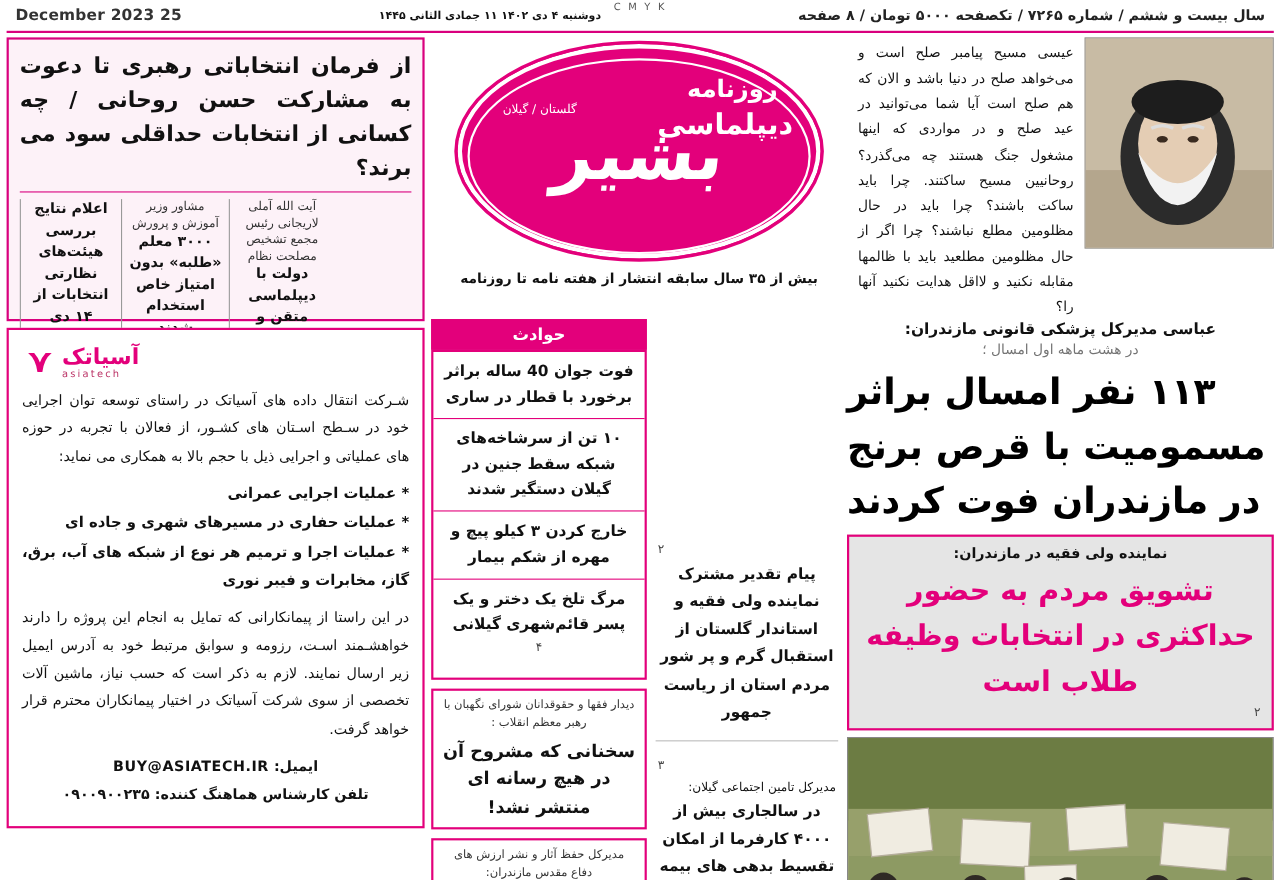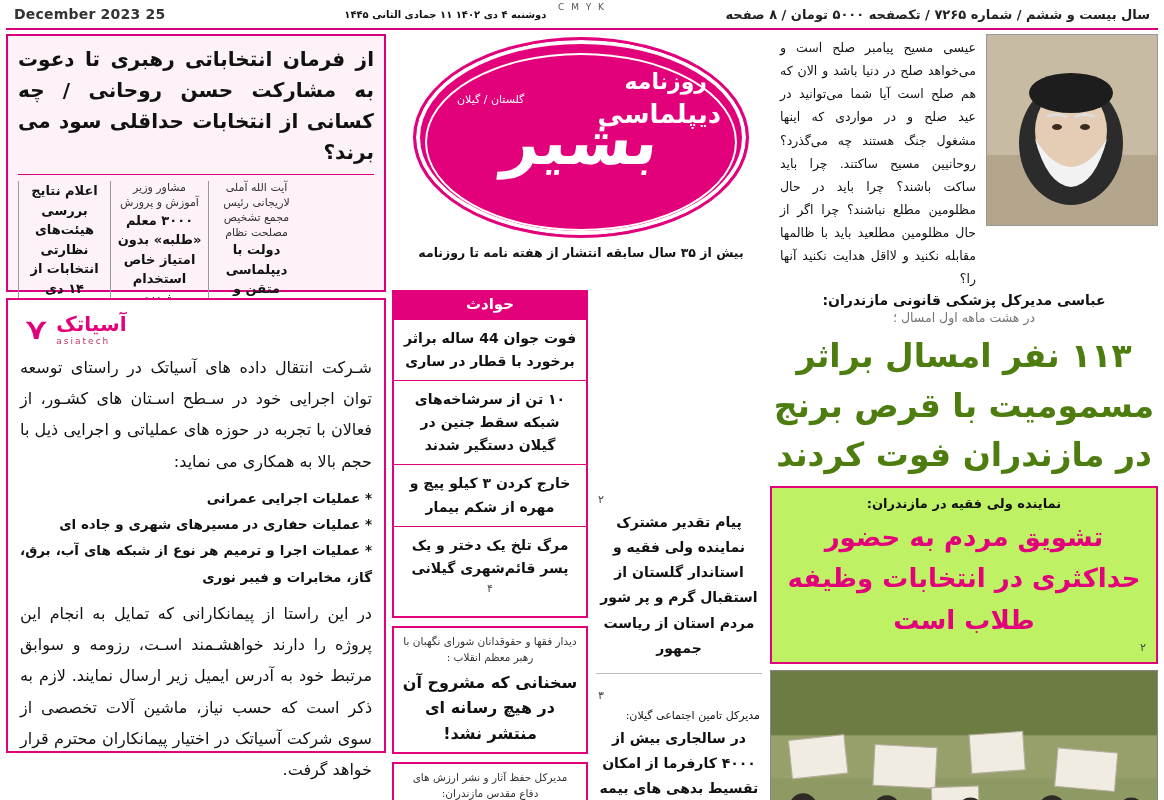--- a/index.html
+++ b/index.html
@@ -98,58 +98,58 @@
   .hadese-item {
     border-bottom:1px solid #e3007b; padding:7px 8px;
     font-size:14px; font-weight:bold; line-height:1.65; text-align:center;
   }
   .hadese-item:last-child { border-bottom:none; }
   .hadese-item .pg { font-size:11px; font-weight:normal; color:#444; }
 
   .main-kicker { font-size:14px; font-weight:bold; text-align:center; margin:2px 0 2px; }
   .main-kicker2 { font-size:12.5px; text-align:center; margin-bottom:6px; color:#737373;}
   .main-headline {
-    font-size:33px; font-weight:bold; line-height:1.5; text-align:center;
-    color:#4d7c0f; letter-spacing:0px;
+    font-size:33px; font-weight:bold; line-height:1.5; text-align:left;
+    color:#000000; letter-spacing:0px;
   }
 
   
   .ad-box {
     border:2px solid #e3007b; background:#ffffff; margin-top:8px;
     padding:10px 12px; height:455px;
   }
   .ad-logo { text-align:left; padding:2px 4px 6px; display:flex; align-items:center; gap:8px; flex-direction:row-reverse; justify-content:flex-start;}
   .ad-logo .glyph { font-size:30px; color:#e3007b; font-weight:bold; line-height:1;}
   .ad-logo .wordmark { color:#e3007b; font-size:20px; font-weight:bold; letter-spacing:1px;}
   .ad-logo .sublabel { color:#b36; font-size:9px; letter-spacing:2px; display:block;}
   .ad-title {
     color:#e3007b; font-size:23px; font-weight:bold; text-align:center; margin:6px 0 10px;
   }
-  .ad-p { font-size:16px; line-height:1.95; text-align:justify; margin:0 0 8px; }
+  .ad-p { font-size:13px; line-height:1.95; text-align:justify; margin:0 0 8px; }
   .ad-list { font-size:13.5px; line-height:1.95; font-weight:bold; text-align:justify; margin:0 0 8px; }
   .ad-contact { text-align:center; font-size:13px; font-weight:bold; line-height:1.9; margin-top:10px; }
   .ad-mail { letter-spacing:0.5px; }
 
   
   .lower { display:flex; flex-direction:row-reverse; gap:6px; margin-top:8px; }
   .col-ads { width:380px; }
   .col-hadese { width:196px; }
   .col-mid { width:170px; }
   .col-main { flex:1; }
 
   .note-box { border:2px solid #e3007b; margin-top:8px; padding:6px 8px; text-align:center; }
   .note-small { font-size:10.5px; color:#333; line-height:1.5; }
   .note-big { font-size:16px; font-weight:bold; line-height:1.6; margin-top:4px; }
 
   .mid-col-text { font-size:14px; font-weight:bold; line-height:1.8; text-align:center; padding:4px 4px; }
   .mid-col-text .pg { font-size:11px; font-weight:normal; display:block; text-align:left; color:#444; }
   .mid-divider { border-top:1px solid #bbb; margin:8px 2px; }
 
   .pink-title-box {
-    border:2px solid #e3007b; padding:8px 10px; margin-top:6px; background:#bef264;
+    border:2px solid #e3007b; padding:8px 10px; margin-top:6px; background:#e5e5e5;
   }
   .pink-kicker { font-size:13px; font-weight:bold; text-align:center; margin-bottom:6px; }
   .pink-head2 { color:#e3007b; font-size:26px; font-weight:bold; line-height:1.6; text-align:center; }
   .pg-right { font-size:11px; color:#444; text-align:right; }
 
   .photo {
     margin-top:6px; border:1px solid #888; height:215px; position:relative; overflow:hidden;
     background:linear-gradient(180deg,#5d6f3f 0%, #7b8a52 18%, #9aa06a 30%, #b9a98a 48%, #8e8a74 70%, #6d6a5a 100%);
   }
   .photo .crowd { position:absolute; inset:0; }
@@ -249,21 +249,21 @@
             <span>۰۹۰۰۹۰۰۲۳۵</span>
           </div>
         </div>
       </div>
     </div>
 
     <div class="col-hadese">
       <div class="pink-head">حوادث</div>
       <div class="hadese-box">
         <div class="hadese-item">
-          <span>فوت جوان 44 ساله براثر برخورد با قطار در ساری</span>
+          <span>فوت جوان 40 ساله براثر برخورد با قطار در ساری</span>
         </div>
         <div class="hadese-item">
           <span>۱۰ تن از سرشاخه‌های شبکه سقط جنین در گیلان دستگیر شدند</span>
         </div>
         <div class="hadese-item">
           <span>خارج کردن ۳ کیلو پیچ و مهره از شکم بیمار</span>
         </div>
         <div class="hadese-item">
           <span>مرگ تلخ یک دختر و یک پسر قائم‌شهری گیلانی</span>
           <div class="pg">۴</div>

